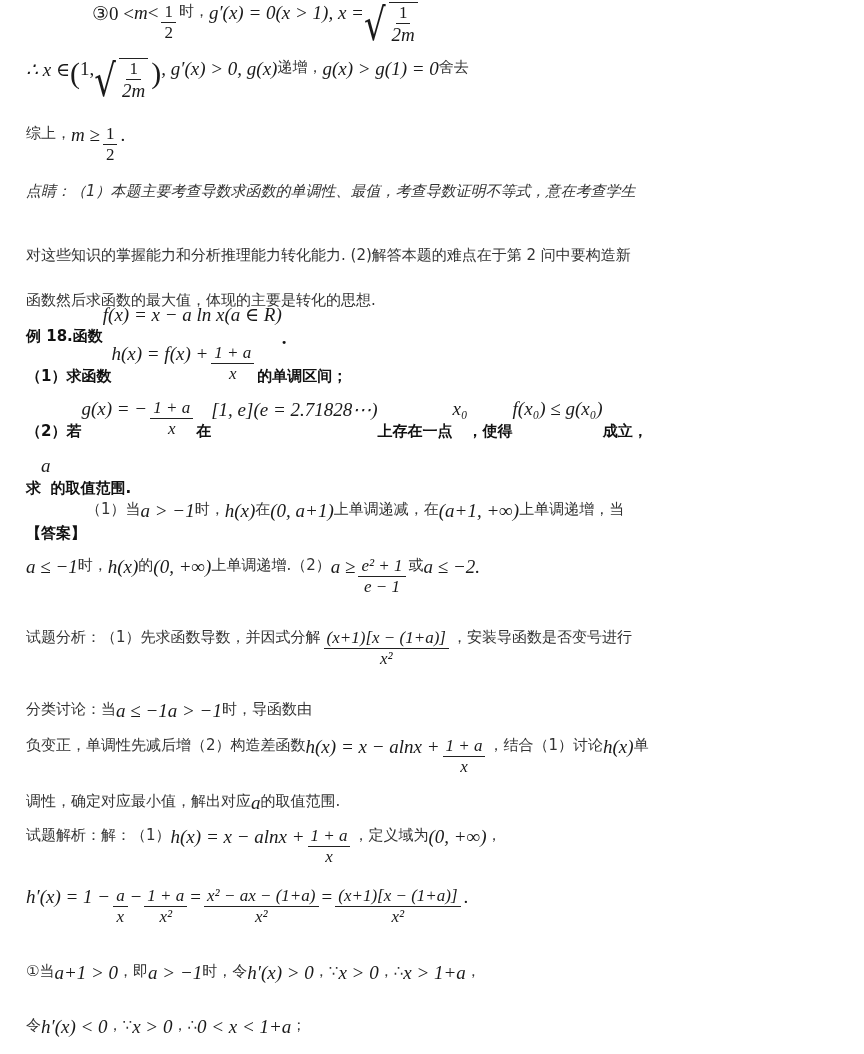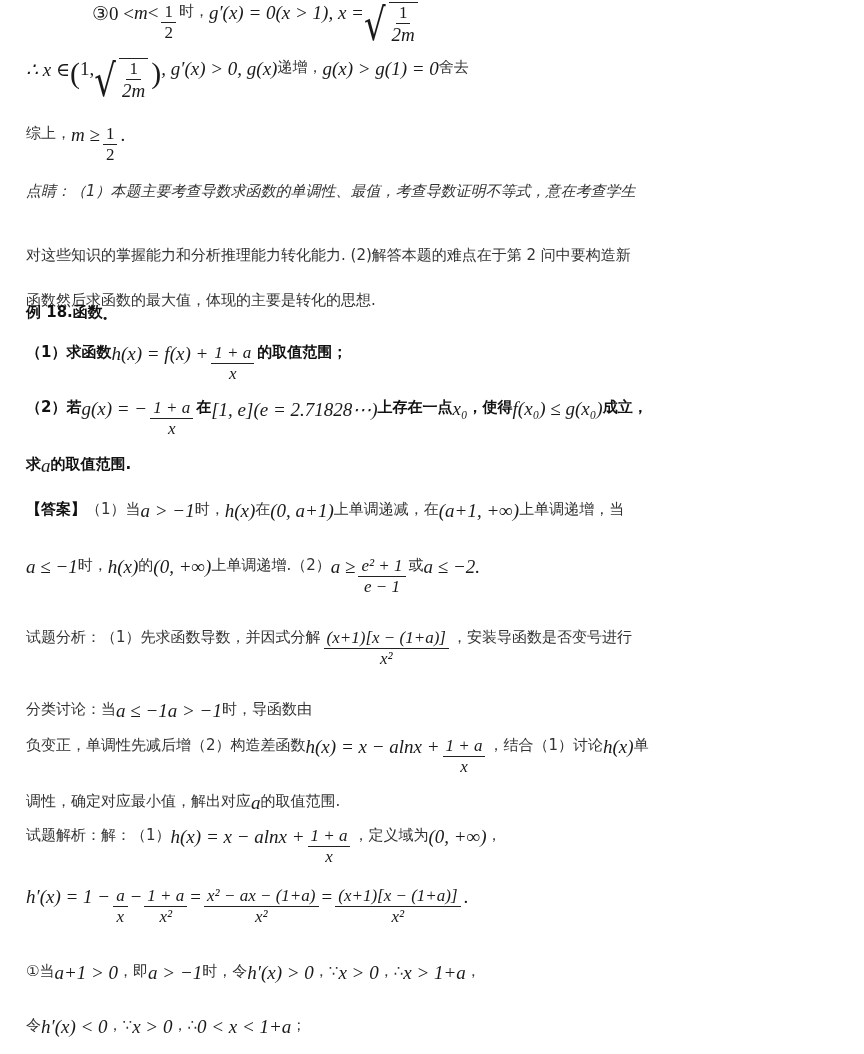--- a/index.html
+++ b/index.html
@@ -3,21 +3,21 @@
 <meta charset="utf-8">
 <style>
   html, body { margin:0; padding:0; background:#ffffff; }
   body {
     width:864px; height:1054px; overflow:hidden; position:relative;
     font-family:"Liberation Serif","DejaVu Serif",serif;
     color:#1a1a1a; font-size:17px;
   }
   .line { position:absolute; left:26px; white-space:nowrap; display:flex; align-items:flex-start; }
   .cn { font-family:"DejaVu Sans","Liberation Sans",sans-serif; font-size:15px; color:#333; }
-  .bold { font-weight:bold; color:#111; }
+  .bold { font-weight:bold; color:#111;margin-top:24px; }
   .m { font-family:"Liberation Serif","DejaVu Serif",serif; font-style:italic; font-size:19px; }
   .mr { font-family:"Liberation Serif","DejaVu Serif",serif; font-size:19px; }
   .frac { display:inline-flex; flex-direction:column; align-items:center; vertical-align:middle; margin:0 3px; font-family:"Liberation Serif",serif; font-size:17px; line-height:1.15; }
   .frac .num { border-bottom:1px solid #222; padding:0 3px; }
   .frac .den { padding:0 3px; }
   .sqrt { display:inline-flex; align-items:center; }
   .sqrt .rad { font-size:34px; font-family:"DejaVu Serif",serif; line-height:1; transform:scaleY(1.3); }
   .big { font-size:30px; font-family:"Liberation Serif",serif; font-style:normal; line-height:1; }
 </style>
 </head>
@@ -69,31 +69,32 @@
     </span>
   <span class="mr">.</span>
 </div>
 
 <div class="line cn" style="top:182px;font-style:italic;">点睛：（1）本题主要考查导数求函数的单调性、最值，考查导数证明不等式，意在考查学生</div>
 <div class="line cn" style="top:222px;margin-top:24px;">对这些知识的掌握能力和分析推理能力转化能力. (2)解答本题的难点在于第 2 问中要构造新</div>
 <div class="line cn" style="top:263px;margin-top:28px;">函数然后求函数的最大值，体现的主要是转化的思想.</div>
 
 <div class="line" style="top:303px;">
   <span class="cn bold">例 18.函数 </span>
+  <span class="m">f(x) = x − a ln x(a ∈ R)</span>
   <span class="mr bold">.</span>
 </div>
 
 <div class="line" style="top:343px;">
   <span class="cn bold">（1）求函数 </span>
   <span class="m">h(x) = f(x) + </span>
   <span class="frac m">
       <span class="num">1 + a</span>
       <span class="den">x</span>
     </span>
-  <span class="cn bold">的取值范围；</span>
+  <span class="cn bold">的单调区间；</span>
 </div>
 
 <div class="line" style="top:398px;">
   <span class="cn bold">（2）若 </span>
   <span class="m">g(x) = −</span>
   <span class="frac m">
       <span class="num">1 + a</span>
       <span class="den">x</span>
     </span>
   <span class="cn bold">在 </span>

